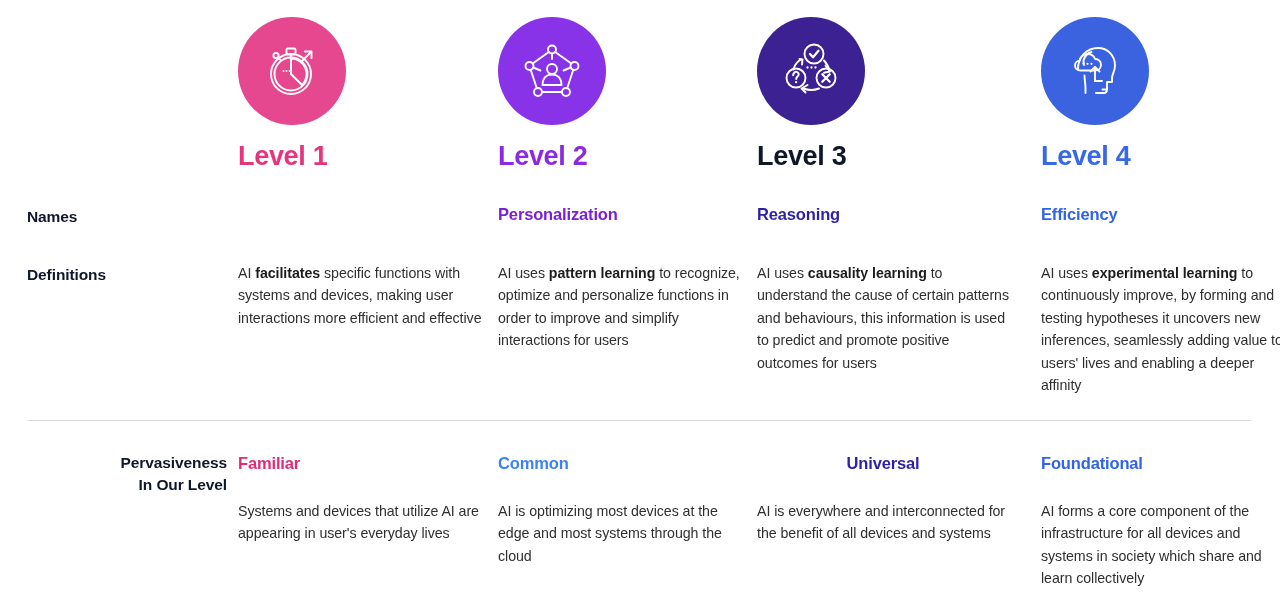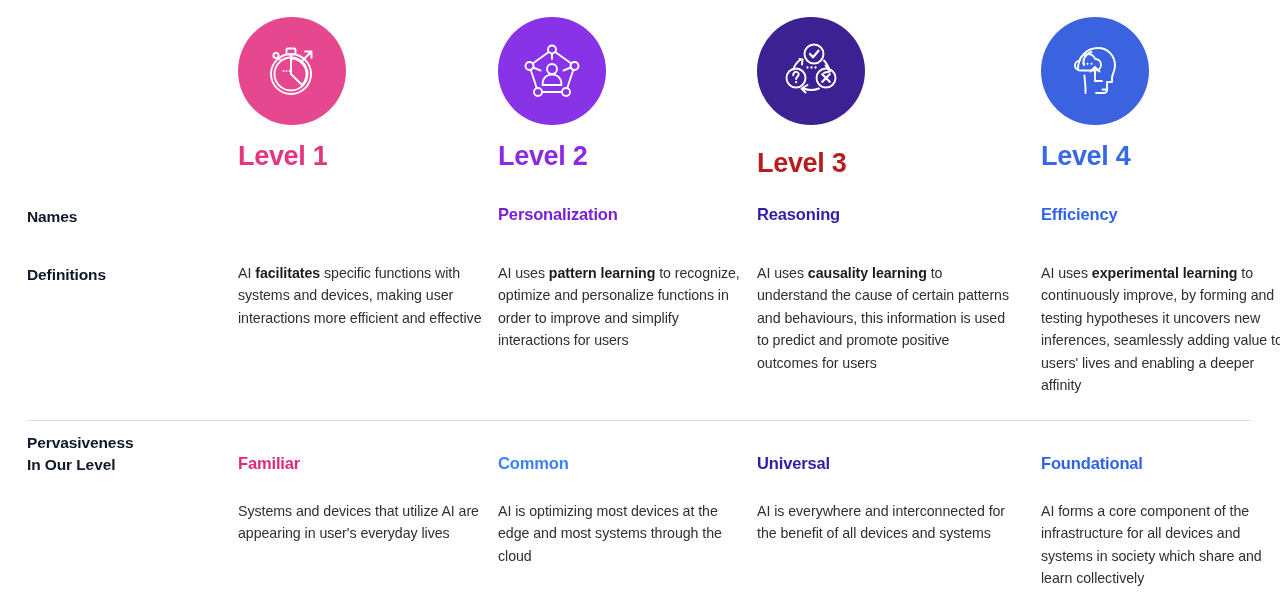--- a/index.html
+++ b/index.html
@@ -62,21 +62,21 @@
   .row-label {
     position: absolute;
     font-size: 15.5px;
     font-weight: bold;
     color: #0f172a;
     letter-spacing: -0.1px;
     line-height: 1.45;
   }
   .row-label.names        { top: 206px; }
   .row-label.definitions  { top: 264px; }
-  .row-label.pervasive    { top: 432px; }
+  .row-label.pervasive    { top: 452px; text-align: right; }
 
   
   .cell-heading {
     position: absolute;
     font-size: 16.5px;
     font-weight: bold;
     letter-spacing: -0.15px;
   }
   .name-heading      { top: 205px; }
   .pervasive-heading { top: 454px; }
@@ -187,21 +187,21 @@
           <circle cx="27.5" cy="23.8" r="1.1" fill="#fff" stroke="none"></circle>
           <path d="M31 41 L31 27.5"></path>
           <path d="M26.5 31.5 L31 27 L35.5 31.5"></path>
           <path d="M31 41 L38 41"></path>
         </svg>
       </span>
     </div>
 
     <div class="level-title col-1" style="color:#E5357F;">Level 1</div>
     <div class="level-title col-2" style="color:#8A2BE2;">Level 2</div>
-    <div class="level-title col-3" style="color:#b91c1c;margin-top:7px;">Level 3</div>
+    <div class="level-title col-3" style="color:#0f172a;">Level 3</div>
     <div class="level-title col-4" style="color:#3668E8;">Level 4</div>
 
     <div class="row-label names col-label">Names</div>
     <div class="row-label definitions col-label">Definitions</div>
     <div class="row-label pervasive col-label">
       <div>Pervasiveness</div>
       <div>In Our Level</div>
     </div>
 
     <div class="cell-heading name-heading col-2" style="color:#7A1FD8;">Personalization</div>
@@ -218,21 +218,21 @@
       <span>AI uses </span><b>causality learning</b><span> to understand the cause of certain patterns and behaviours, this information is used to predict and promote positive outcomes for users</span>
     </div>
     <div class="cell-body def-body col-4">
       <span>AI uses </span><b>experimental learning</b><span> to continuously improve, by forming and testing hypotheses it uncovers new inferences, seamlessly adding value to users' lives and enabling a deeper affinity</span>
     </div>
 
     <div class="divider"></div>
 
     <div class="cell-heading pervasive-heading col-1" style="color:#E02B77;">Familiar</div>
     <div class="cell-heading pervasive-heading col-2" style="color:#3b82f6;">Common</div>
-    <div class="cell-heading pervasive-heading col-3" style="color:#2E1FA8;">Universal</div>
+    <div class="cell-heading pervasive-heading col-3" style="color:#2E1FA8;text-align:center;">Universal</div>
     <div class="cell-heading pervasive-heading col-4" style="color:#2F63E8;">Foundational</div>
 
     <div class="cell-body pervasive-body col-2">AI is optimizing most devices at the edge and most systems through the cloud</div>
     <div class="cell-body pervasive-body col-1">Systems and devices that utilize AI are appearing in user's everyday lives</div>
     <div class="cell-body pervasive-body col-3">AI is everywhere and interconnected for the benefit of all devices and systems</div>
     <div class="cell-body pervasive-body col-4">AI forms a core component of the infrastructure for all devices and systems in society which share and learn collectively</div>
 
   </div>
 </div>
 

